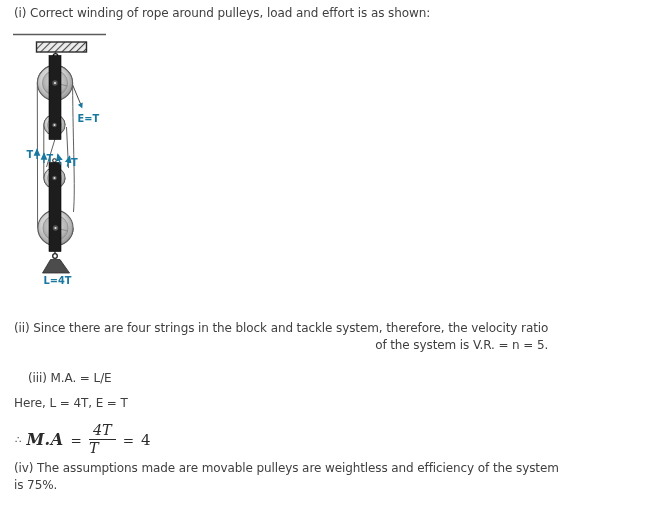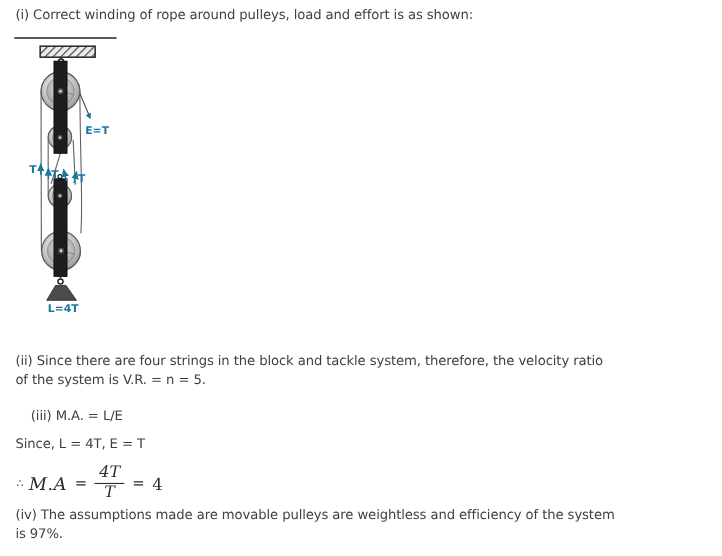--- a/index.html
+++ b/index.html
@@ -6,33 +6,33 @@
   body{
     width:656px;height:505px;background:#ffffff;position:relative;
     overflow:hidden;
     font-family:"DejaVu Sans","Liberation Sans",sans-serif;
   }
   .txt{
     position:absolute;color:#3f3f3f;font-size:12px;line-height:16.5px;
     letter-spacing:-0.1px;white-space:nowrap;
   }
   #stmt-i{left:14px;top:5px;}
-  #para-ii{left:14px;top:320px;}
+  #para-ii{left:14px;top:320px;text-align:right;}
   #stmt-iii{left:28px;top:370px;}
   #here-line{left:14px;top:395px;}
   #para-iv{left:14px;top:460px;}
   .formula{
     position:absolute;left:15px;top:423px;display:flex;align-items:center;
     color:#2b2b2b;font-family:"DejaVu Serif","Liberation Serif",serif;
     font-style:italic;font-size:16px;
   }
   .therefore{font-style:normal;font-size:10px;color:#3a3a3a;margin-right:6px;letter-spacing:-1px;}
-  .mja{letter-spacing:0.5px;}
+  .mja{letter-spacing:0.5px;font-weight:bold;}
   .feq{font-style:normal;font-size:13.5px;margin:0 7px;}
-  .frac{display:inline-flex;flex-direction:column;align-items:center;font-size:14.5px;line-height:15px;}
+  .frac{display:inline-flex;flex-direction:column;font-size:14.5px;line-height:15px;}
   .num{border-bottom:1.3px solid #2b2b2b;padding:0 4px 1px 4px;}
   .den{padding-top:1px;}
   .fres{font-size:15px;font-style:normal;}
   #diagram{position:absolute;left:6px;top:26px;}
   .dlbl{
     font-family:"DejaVu Sans","Liberation Sans",sans-serif;
     font-weight:bold;font-size:9.8px;fill:#1878a0;
   }
 </style>
 </head>
@@ -130,30 +130,30 @@
   <text class="dlbl" x="71" y="165.5">T</text>
 </svg>
 
 <div class="txt" id="para-ii">
   <div>(ii) Since there are four strings in the block and tackle system, therefore, the velocity ratio</div>
   <div>of the system is V.R. = n = 5.</div>
 </div>
 
 <div class="txt" id="stmt-iii">(iii) M.A. = L/E</div>
 
-<div class="txt" id="here-line">Since, L = 4T, E = T</div>
+<div class="txt" id="here-line">Here, L = 4T, E = T</div>
 
 <div class="formula">
   <span class="therefore">∴</span>
   <span class="mja">M.A</span>
   <span class="feq">=</span>
   <span class="frac">
     <span class="num">4T</span>
     <span class="den">T</span>
   </span>
   <span class="feq">=</span>
   <span class="fres">4</span>
 </div>
 
 <div class="txt" id="para-iv">
   <div>(iv) The assumptions made are movable pulleys are weightless and efficiency of the system</div>
-  <div>is 97%.</div>
+  <div>is 75%.</div>
 </div>
 
 </body></html>

